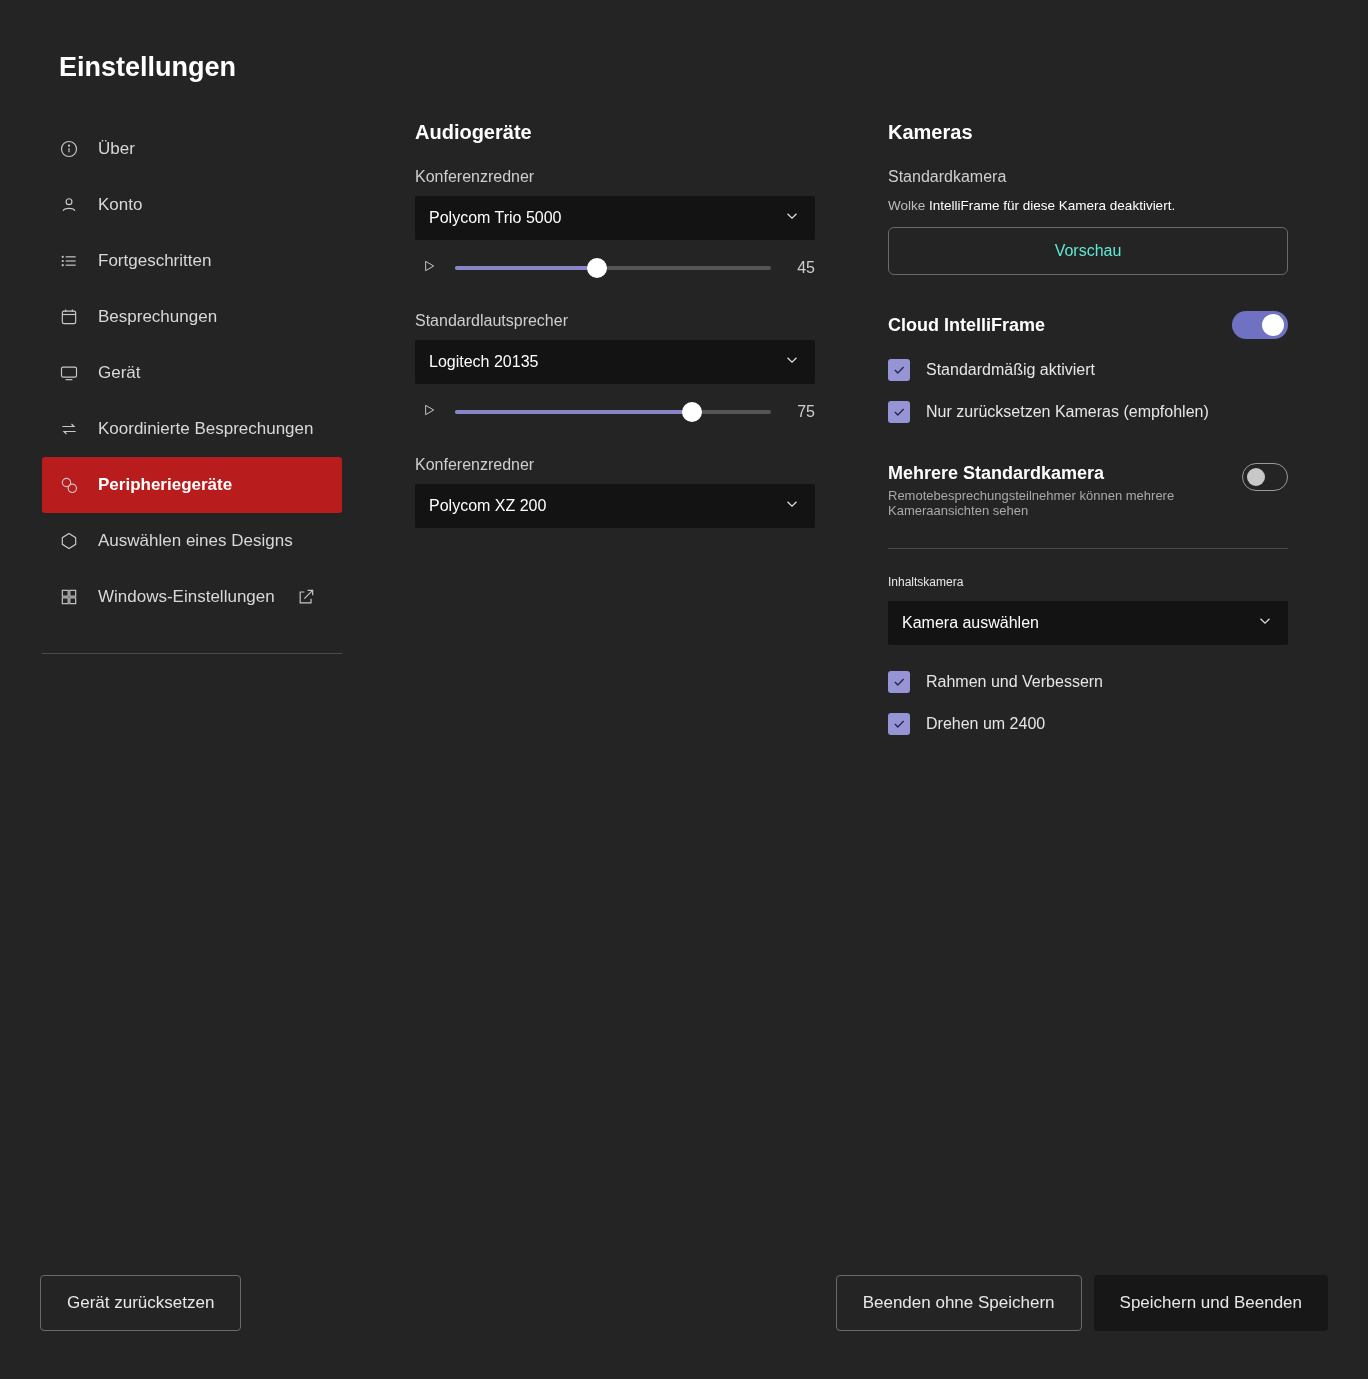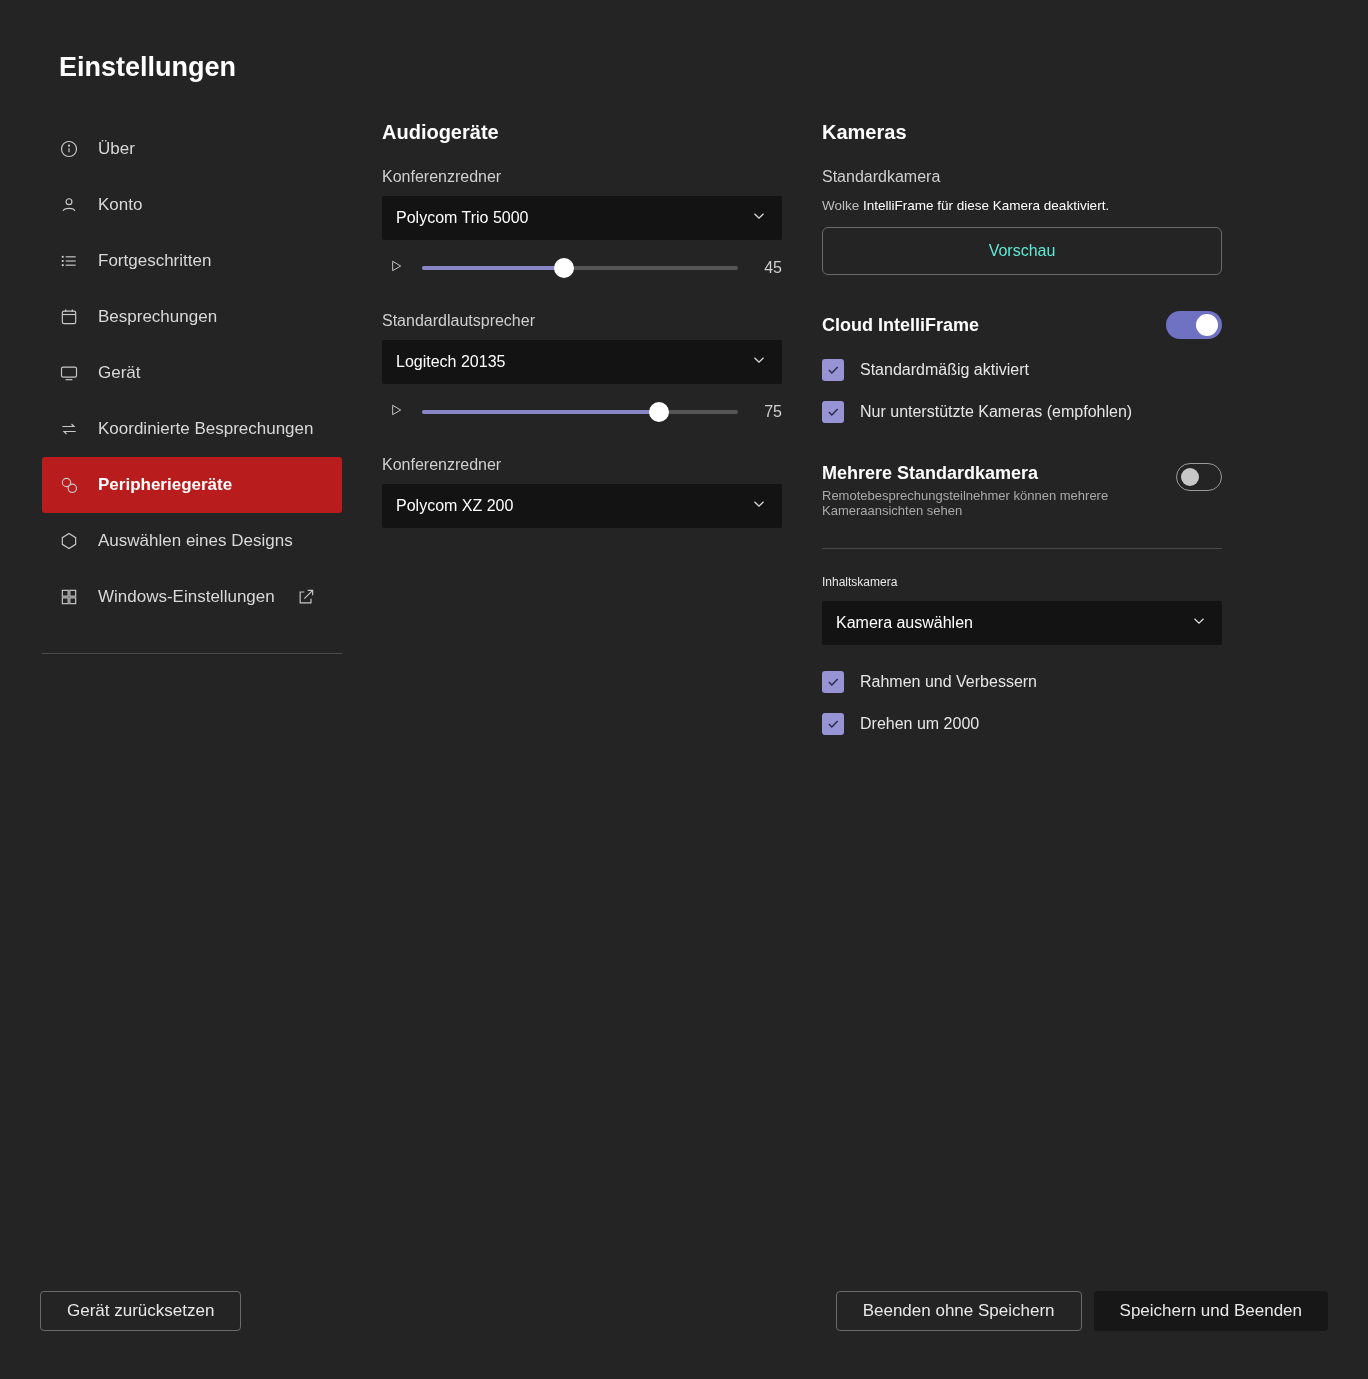--- a/index.html
+++ b/index.html
@@ -12,21 +12,21 @@
     position: relative;
   }
   .page-title {
     font-size: 27px;
     font-weight: 600;
     padding: 52px 0 0 59px;
   }
   .layout {
     display: flex;
     padding: 38px 0 0 42px;
-    gap: 40px;
+    gap: 73px;
   }
   
   .sidebar { width: 300px; }
   .sidebar-list { list-style: none; }
   .sidebar-item {
     display: flex;
     align-items: center;
     gap: 18px;
     height: 56px;
     padding: 0 16px;
@@ -125,21 +125,21 @@
 
   .col-hr { border:none; border-top:1px solid #4a4a4a; margin: 30px 0 0; }
 
   
   .footer {
     position:absolute; left:0; right:0; bottom:48px;
     display:flex; justify-content:space-between; align-items:center;
     padding: 0 40px;
   }
   .btn {
-    height:40px; padding:0 26px; font-size:17px;
+    height:56px; padding:0 26px; font-size:17px;
     border-radius:4px; cursor:pointer;
   }
   .btn-ghost { background:transparent; border:1px solid #6a6a6a; color:#e8e8e8; }
   .btn-dark { background:#171717; border:none; color:#e8e8e8; }
   .footer-right { display:flex; gap:12px; }
 </style>
 </head>
 <body>
 
 <h1 class="page-title">Einstellungen</h1>
@@ -319,21 +319,21 @@
           </svg>
         </div>
       <span class="check-label">Standardmäßig aktiviert</span>
     </div>
     <div class="check-row">
       <div class="checkbox">
           <svg viewBox="0 0 24 24">
             <path d="M5 12l5 5L20 7"></path>
           </svg>
         </div>
-      <span class="check-label">Nur unterstützte Kameras (empfohlen)</span>
+      <span class="check-label">Nur zurücksetzen Kameras (empfohlen)</span>
     </div>
 
     <div class="row-toggle" style="margin-top:40px; align-items:flex-start;">
       <div>
         <div class="lbl">Mehrere Standardkamera</div>
         <div class="sub">Remotebesprechungsteilnehmer können mehrere Kameraansichten sehen</div>
       </div>
       <div class="toggle off">
           <div class="knob"></div>
         </div>
@@ -356,21 +356,21 @@
           </svg>
         </div>
       <span class="check-label">Rahmen und Verbessern</span>
     </div>
     <div class="check-row">
       <div class="checkbox">
           <svg viewBox="0 0 24 24">
             <path d="M5 12l5 5L20 7"></path>
           </svg>
         </div>
-      <span class="check-label">Drehen um 2000</span>
+      <span class="check-label">Drehen um 2400</span>
     </div>
   </section>
 
 </div>
 
 <div class="footer">
   <button class="btn btn-ghost">Gerät zurücksetzen</button>
   <div class="footer-right">
     <button class="btn btn-ghost">Beenden ohne Speichern</button>
     <button class="btn btn-dark">Speichern und Beenden</button>

